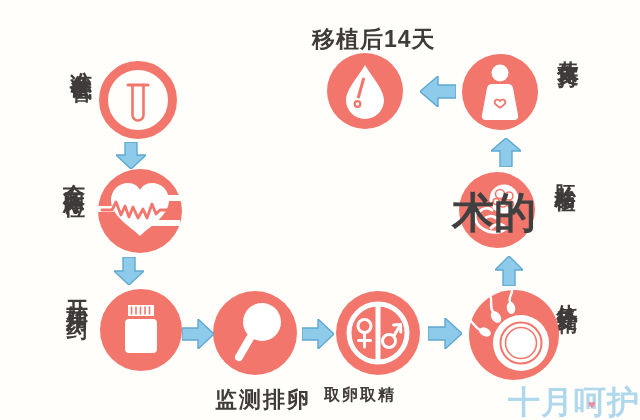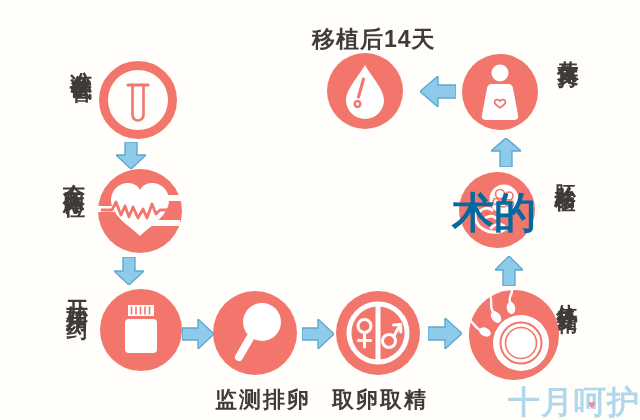--- a/index.html
+++ b/index.html
@@ -11,36 +11,36 @@
   }
   .abs{position:absolute;}
   
   .node{position:absolute;border-radius:50%;background:#f2766b;display:flex;align-items:center;justify-content:center;}
   .node.ring{background:#fffefb;border:9px solid #f2766b;}
   
   .lbl{position:absolute;font-weight:700;color:#3f3b3a;}
   .vtext{writing-mode:vertical-rl;text-orientation:upright;}
   .htext{white-space:nowrap;}
   
-  .wm-white{position:absolute;color:#0369a1;font-weight:700;z-index:5;white-space:nowrap;}
+  .wm-white{position:absolute;color:#404040;font-weight:700;z-index:5;white-space:nowrap;}
   .wm-brand{position:absolute;font-weight:700;white-space:nowrap;z-index:6;}
   .wm-heart{position:absolute;z-index:7;}
   svg{display:block;}
 </style>
 </head>
 <body>
 
 <div id="stage">
 
   <div class="lbl vtext" style="left:66px;top:54px;font-size:22px;letter-spacing:3px;">准备试管</div>
   <div class="lbl vtext" style="left:59px;top:166px;font-size:22px;letter-spacing:4px;">全面体检</div>
   <div class="lbl vtext" style="left:62px;top:282px;font-size:22px;letter-spacing:6px;">开始用药</div>
 
   <div class="lbl htext" style="left:215px;top:385px;font-size:22px;letter-spacing:2px;">监测排卵</div>
-  <div class="lbl htext" style="left:332px;top:385px;font-size:22px;letter-spacing:2px;">取卵取精</div>
+  <div class="lbl htext" style="left:324px;top:385px;font-size:16px;letter-spacing:2px;">取卵取精</div>
 
   <div class="lbl vtext" style="left:553px;top:287px;font-size:21px;letter-spacing:3px;">体外受精</div>
   <div class="lbl vtext" style="left:551px;top:168px;font-size:21px;letter-spacing:2px;">胚胎移植</div>
   <div class="lbl vtext" style="left:554px;top:44px;font-size:21px;letter-spacing:2px;">黄体支持</div>
 
   <div class="lbl htext" style="left:312px;top:24px;font-size:23px;letter-spacing:1px;">移植后14天</div>
 
   <div class="node ring" style="left:99px;top:61px;width:60px;height:60px;">
     <svg width="60" height="60" viewBox="0 0 60 60">
       <path d="M20,15 H40" stroke="#f2766b" stroke-width="3" stroke-linecap="round" fill="none"></path>

